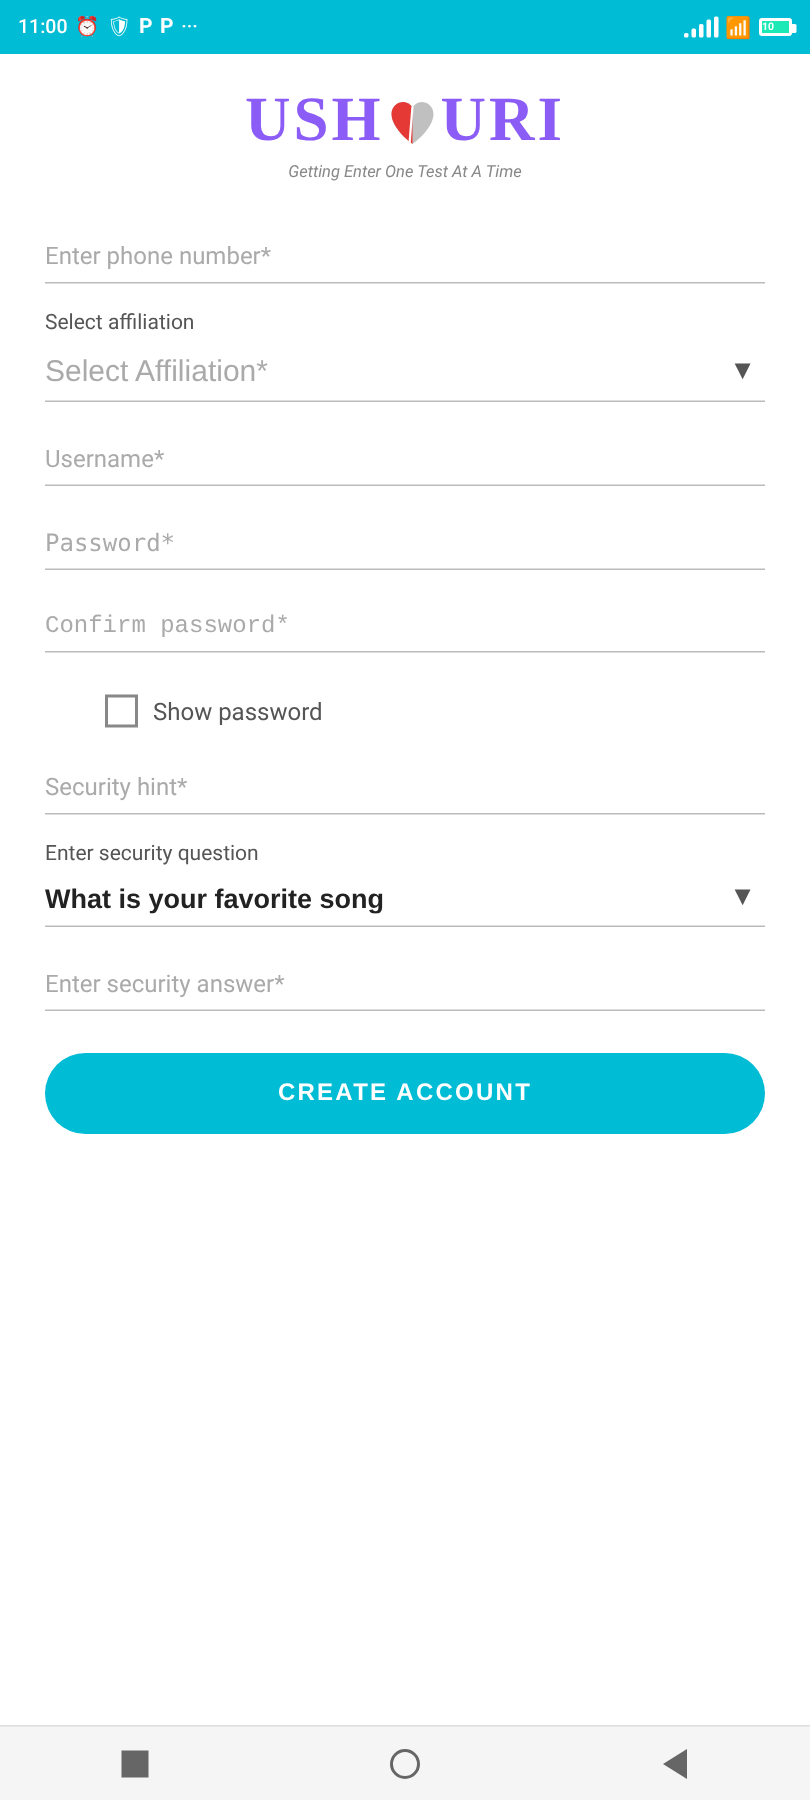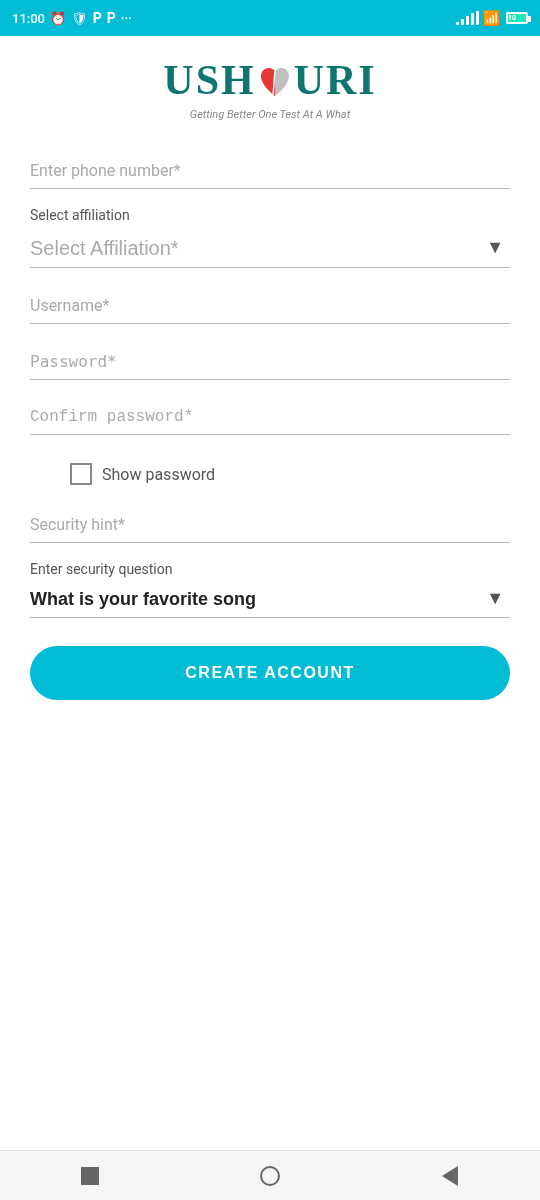--- a/index.html
+++ b/index.html
@@ -33,21 +33,21 @@
     .logo-area {
       display: flex;
       flex-direction: column;
       align-items: center;
       padding: 20px 0 10px;
     }
     .logo-text {
       font-size: 42px;
       font-weight: 900;
       letter-spacing: 2px;
-      color: #0f766e;
+      color: #8b5cf6;
       font-family: Georgia, serif;
       display: flex;
       align-items: center;
     }
     .logo-heart {
       display: inline-block;
       width: 36px;
       height: 36px;
       margin: 0 1px;
       position: relative;
@@ -334,21 +334,21 @@
     <svg class="logo-heart" viewBox="0 0 36 36" xmlns="http://www.w3.org/2000/svg">
 
       <path d="M18 32 C18 32 4 22 4 12 C4 7 8 4 12 4 C14.5 4 16.5 5.5 18 7.5 C19.5 5.5 21.5 4 24 4 C28 4 32 7 32 12 C32 22 18 32 18 32Z" fill="#c0c0c0"></path>
 
       <path d="M18 32 C18 32 4 22 4 12 C4 7 8 4 12 4 C14.5 4 16.5 5.5 18 7.5 L18 32Z" fill="#e53935"></path>
 
       <line x1="18" y1="7" x2="16" y2="32" stroke="white" stroke-width="1.5"></line>
     </svg>
     <span>URI</span>
   </div>
-  <div class="logo-tagline">Getting Better One Test At A What</div>
+  <div class="logo-tagline">Getting Enter One Test At A Time</div>
 </div>
 
 <div class="form-container">
 
   <div class="form-field">
     <input type="tel" placeholder="Enter phone number*" style="">
   </div>
 
   <div>
     <span class="select-label">Select affiliation</span>
@@ -390,20 +390,23 @@
       <select>
         <option value="favorite_song" selected="">What is your favorite song</option>
         <option value="pet_name">What is your pet's name</option>
         <option value="maiden_name">What is your mother's maiden name</option>
         <option value="birth_city">What city were you born in</option>
       </select>
       <span class="chevron">▼</span>
     </div>
   </div>
 
+  <div class="form-field">
+    <input type="text" placeholder="Enter security answer*" style="">
+  </div>
 
   <button class="create-btn">CREATE ACCOUNT</button>
 
 </div>
 
 <div class="bottom-nav">
   <div class="bottom-nav-btn">
     <div class="icon-square"></div>
   </div>
   <div class="bottom-nav-btn">

